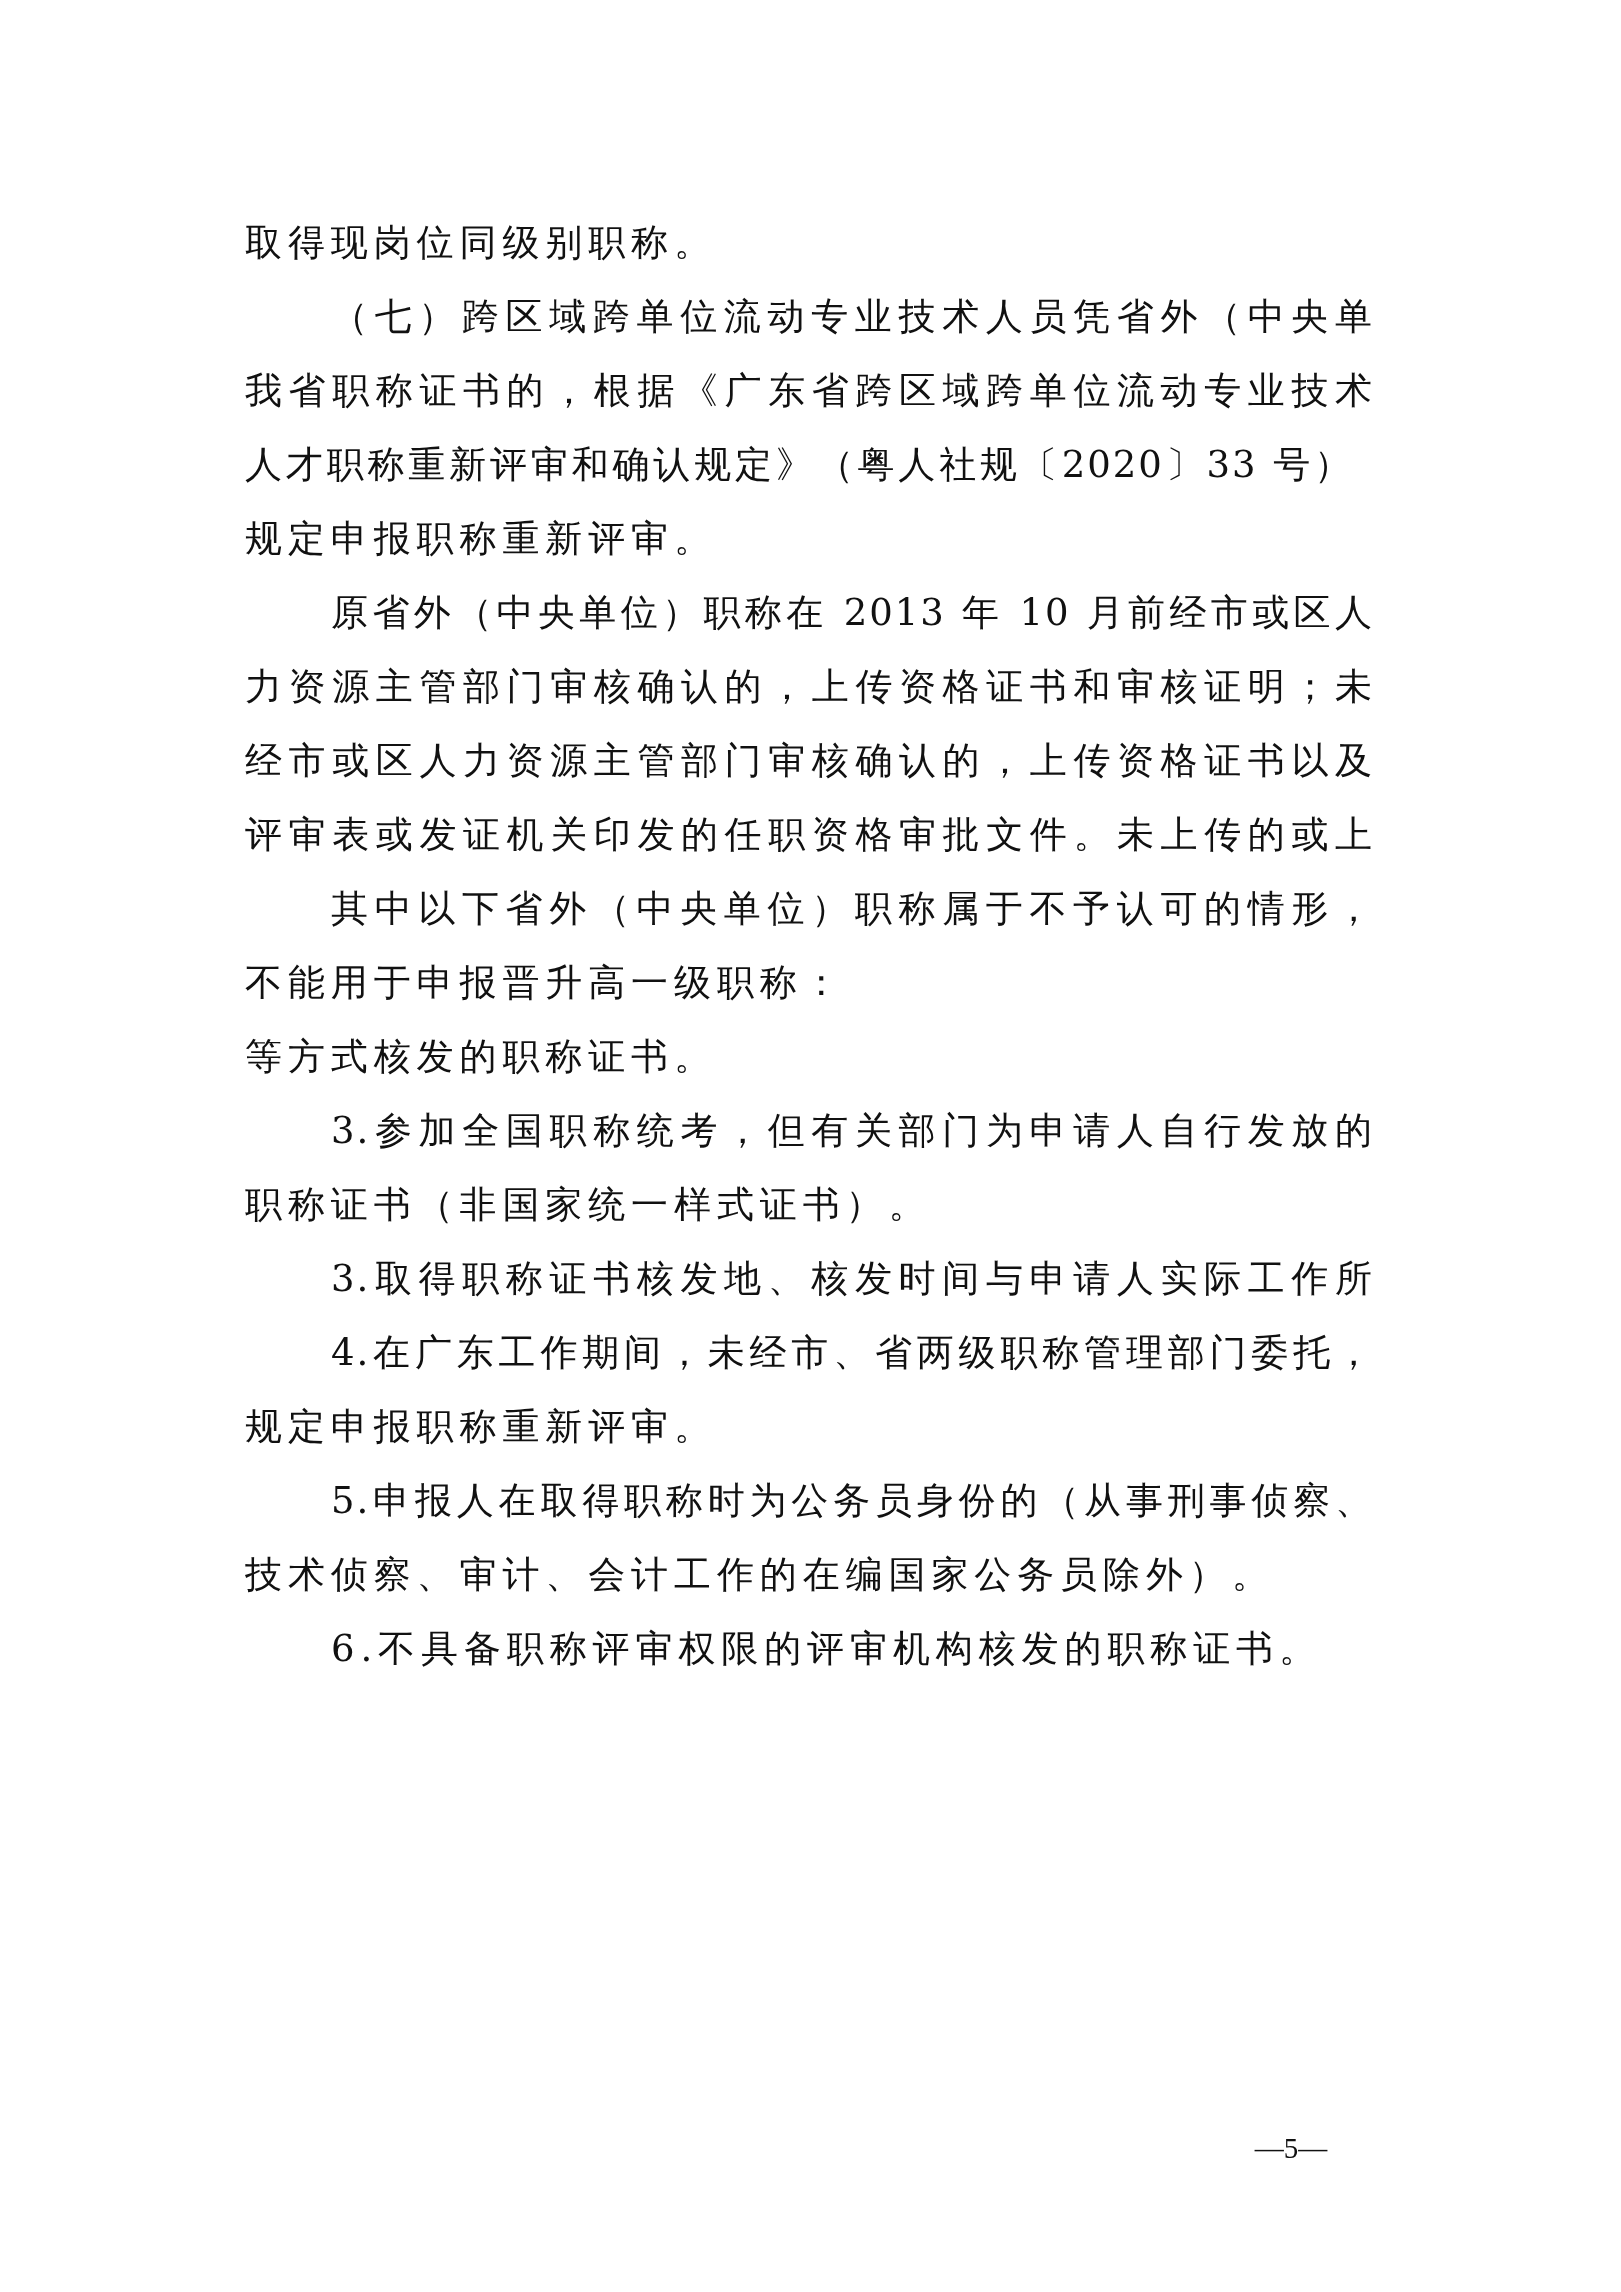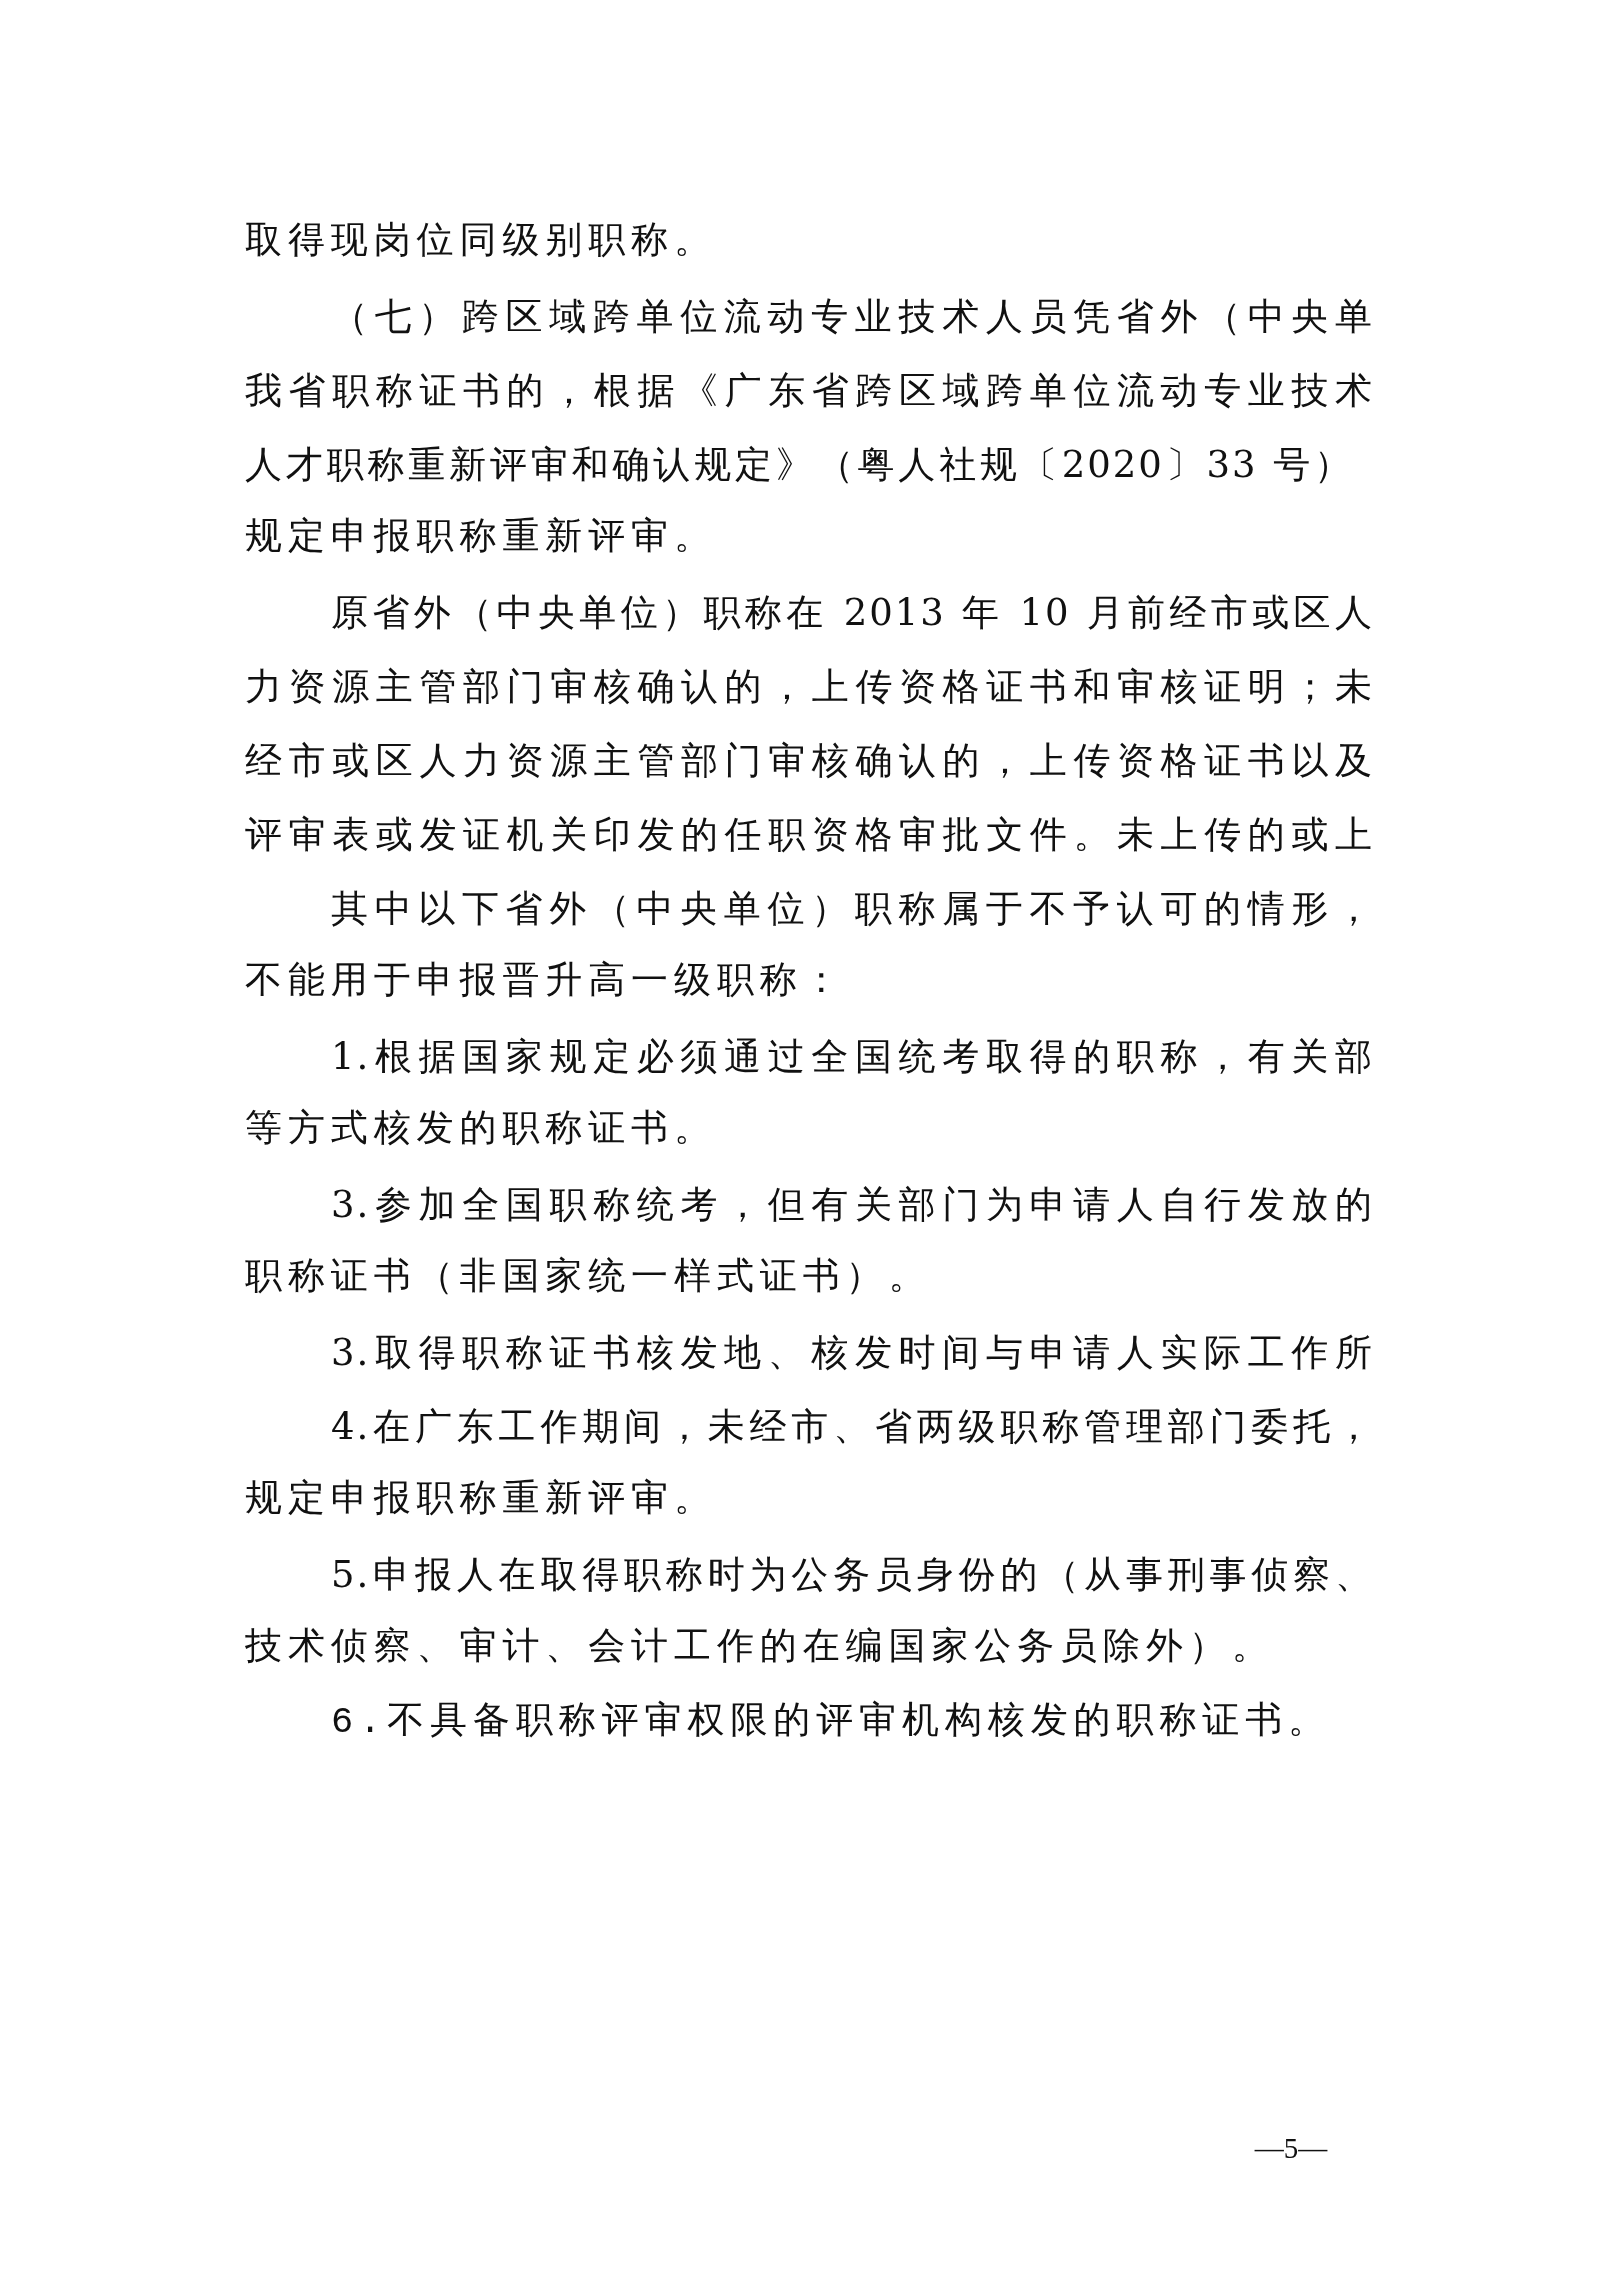--- a/index.html
+++ b/index.html
@@ -13,21 +13,21 @@
       position: absolute; left: 245px; top: 214px; width: 1129px;
     }
     .line {
       height: 74px; line-height: 57px;
       font-size: 37px;
       white-space: nowrap;
       text-align: justify; text-align-last: justify;
       letter-spacing: 2px;
     }
     .line.indent { padding-left: 86px; }
-    .line.last { text-align: left; text-align-last: left; letter-spacing: 5.9px; font-family: Liberation Mono, monospace; }
+    .line.last { text-align: left; text-align-last: left; letter-spacing: 5.9px; }
     .line.near { width: 1108px; }
     .page-number {
       position: absolute; left: 1245px; top: 2129px; width: 92px;
       font-size: 29px; line-height: 39px; text-align: center;
       font-family: "Liberation Serif", serif; color: #111111;
     }
   </style>
 </head>
 <body>
 
@@ -37,21 +37,20 @@
     <div class="line indent">（七）跨区域跨单位流动专业技术人员凭省外（中央单</div>
     <div class="line">我省职称证书的，根据《广东省跨区域跨单位流动专业技术</div>
     <div class="line near">人才职称重新评审和确认规定》（粤人社规〔2020〕33 号）</div>
     <div class="line last">规定申报职称重新评审。</div>
     <div class="line indent">原省外（中央单位）职称在 2013 年 10 月前经市或区人</div>
     <div class="line">力资源主管部门审核确认的，上传资格证书和审核证明；未</div>
     <div class="line">经市或区人力资源主管部门审核确认的，上传资格证书以及</div>
     <div class="line">评审表或发证机关印发的任职资格审批文件。未上传的或上</div>
     <div class="line indent">其中以下省外（中央单位）职称属于不予认可的情形，</div>
     <div class="line last">不能用于申报晋升高一级职称：</div>
-    <div class="line indent">1.根据国家规定必须通过全国统考取得的职称，有关部</div>
     <div class="line last">等方式核发的职称证书。</div>
     <div class="line indent">3.参加全国职称统考，但有关部门为申请人自行发放的</div>
     <div class="line last">职称证书（非国家统一样式证书）。</div>
     <div class="line indent">3.取得职称证书核发地、核发时间与申请人实际工作所</div>
     <div class="line indent">4.在广东工作期间，未经市、省两级职称管理部门委托，</div>
     <div class="line last">规定申报职称重新评审。</div>
     <div class="line indent">5.申报人在取得职称时为公务员身份的（从事刑事侦察、</div>
     <div class="line last">技术侦察、审计、会计工作的在编国家公务员除外）。</div>
     <div class="line indent last">6.不具备职称评审权限的评审机构核发的职称证书。</div>
   </div>

